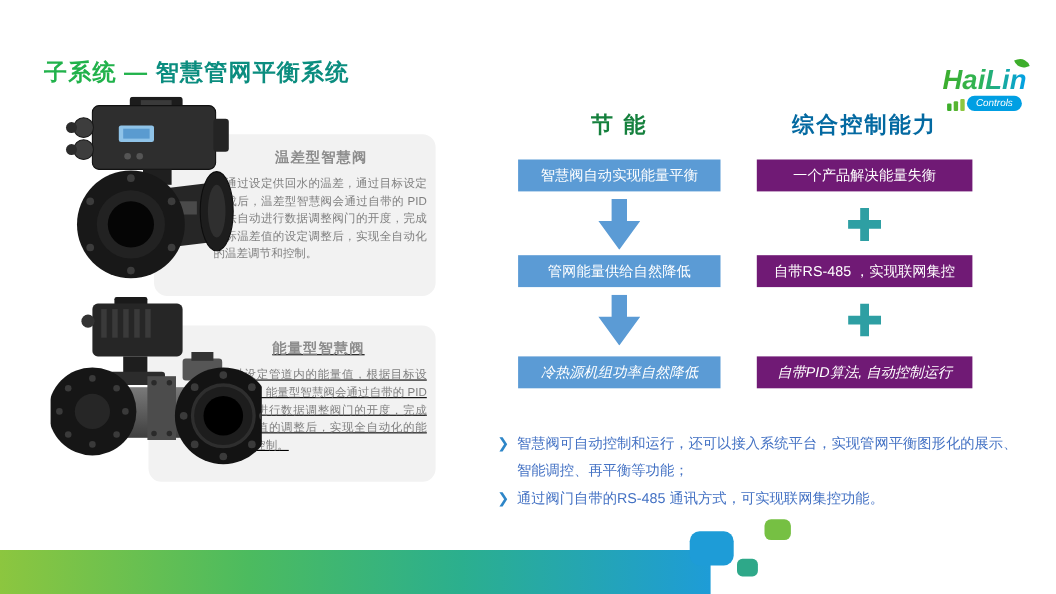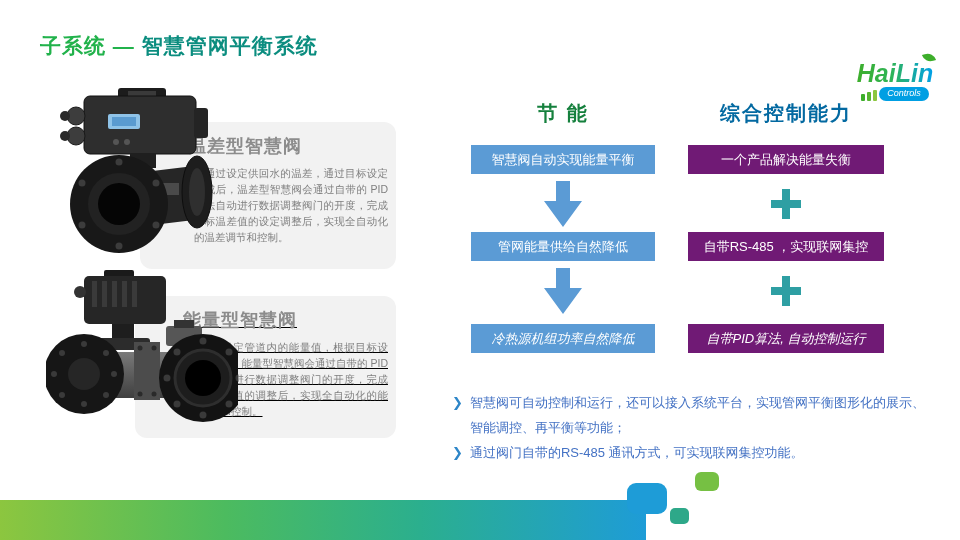--- a/index.html
+++ b/index.html
@@ -3,21 +3,21 @@
 <meta charset="utf-8">
 <style>
   * { margin:0; padding:0; box-sizing:border-box; }
   html,body { background:#888; }
   body { font-family:"Liberation Sans","DejaVu Sans",sans-serif; }
   .slide {
     position:relative; width:960px; height:540px; margin:0 auto;
     background:#ffffff; overflow:hidden;
   }
   
-  .page-title { position:absolute; left:40px; top:32px; font-size:21px; font-weight:bold; letter-spacing:1px; }
+  .page-title { position:absolute; left:40px; top:52px; font-size:21px; font-weight:bold; letter-spacing:1px; }
   .title-prefix { color:#21B24B; }
   .title-main { color:#0B8D7F; }
   .logo { position:absolute; left:845px; top:22px; width:100px; text-align:center; }
   .logo-word {
     position:relative; display:inline-block; font-size:25px; font-weight:800; font-style:italic;
     background:linear-gradient(90deg,#3DAE2B 0%,#2FB457 45%,#00A0E9 100%);
     -webkit-background-clip:text; background-clip:text; color:transparent; line-height:26px;margin-top:38px;
   }
   .logo-leaf { position:absolute; right:-2px; top:-7px; width:12px; height:9px;
     background:#3DAE2B; border-radius:0 10px 0 10px; transform:rotate(-18deg); }
@@ -25,21 +25,21 @@
   .logo-bar { display:inline-block; width:4px; border-radius:1px; }
   .logo-bar.b1 { height:7px; background:#3DAE2B; }
   .logo-bar.b2 { height:9px; background:#56B531; }
   .logo-bar.b3 { height:11px; background:#8CC63F; }
   .logo-badge { display:inline-block; background:#009FE3; color:#fff; font-size:9px; font-weight:normal;
     font-style:italic; padding:1px 8px 2px; border-radius:7px; line-height:11px; }
   
   .product-card { position:absolute; background:#F2F2F2; border-radius:12px; }
   .card-1 { left:140px; top:122px; width:256px; height:147px; }
   .card-2 { left:135px; top:296px; width:261px; height:142px;text-decoration:underline; }
-  .card-title { font-size:18px; font-weight:bold; color:#8C8C8C;
+  .card-title { text-align:center; font-size:13px; font-weight:bold; color:#8C8C8C;
     padding-left:48px; margin-top:12px; letter-spacing:1px; }
   .card-desc { font-size:10.5px; color:#7F7F7F; line-height:16px; padding:7px 8px 0 54px; text-align:justify; }
   .valve-img { position:absolute; }
   .valve-1 { left:56px; top:88px; }
   .valve-2 { left:46px; top:270px; }
   
   .col-header { position:absolute; font-size:20px; font-weight:bold; letter-spacing:2px; text-align:center; width:200px; }
   .energy-header { left:463px; top:100px; color:#15803d; }
   .control-header { left:686px; top:100px; color:#0369a1; }
   .step-box { position:absolute; height:29px; line-height:29px; text-align:center;

